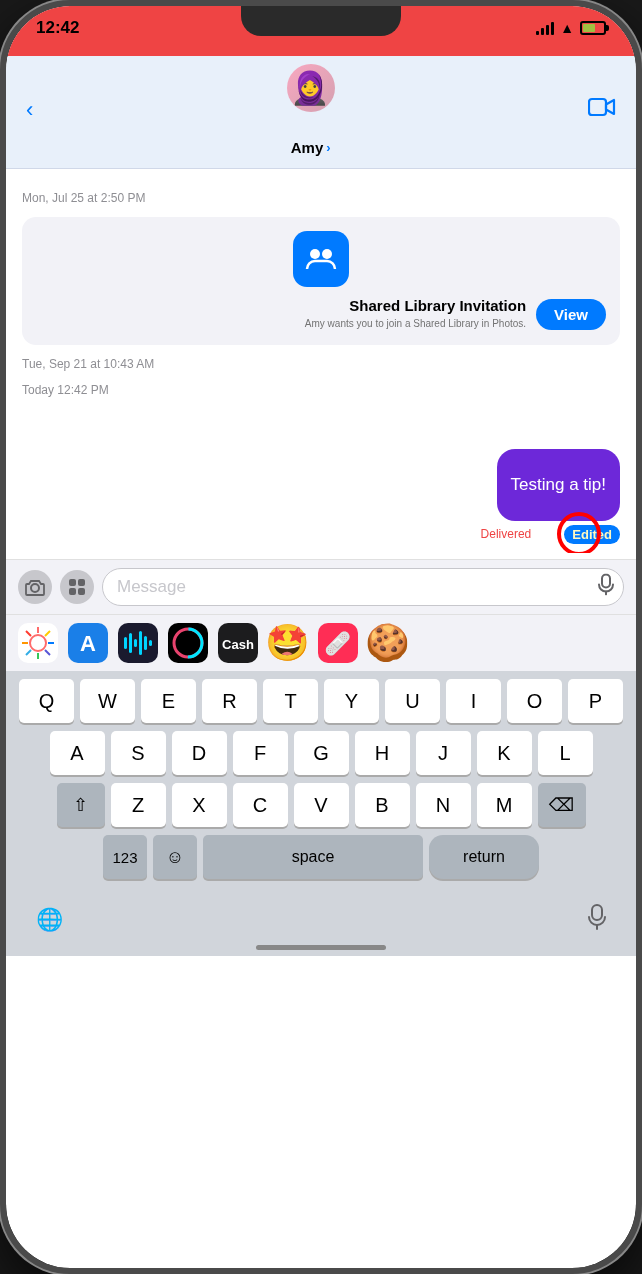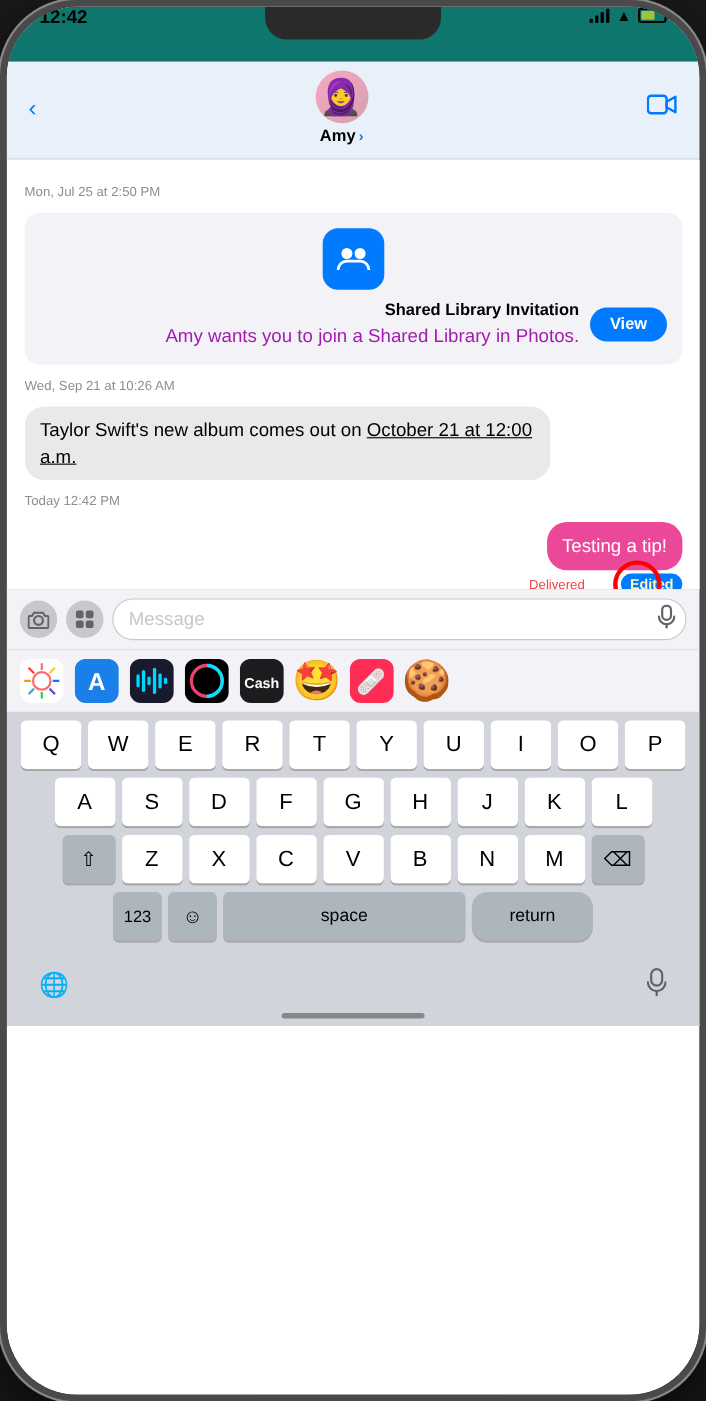--- a/index.html
+++ b/index.html
@@ -37,23 +37,23 @@
       transform: translateX(-50%);
       width: 160px;
       height: 30px;
       background: #2a2a2a;
       border-radius: 0 0 20px 20px;
       z-index: 100;
     }
     
     .status-bar {
       height: 50px;
-      background: #0f766e;
-      display: flex;
-      align-items: flex-start;
+      background: #ef4444;
+      display: flex;
+      align-items: center;
       padding: 0 30px 6px;
       justify-content: space-between;
       position: relative;
       z-index: 10;
     }
     .status-time {
       font-size: 17px;
       font-weight: 600;
       color: #000;
     }
@@ -141,20 +141,21 @@
       font-size: 32px;
       line-height: 1;
     }
     .contact-name {
       font-size: 15px;
       font-weight: 600;
       color: #000;
       display: flex;
       align-items: center;
       gap: 3px;
+      margin-top: 24px;
     }
     .contact-name .chevron {
       color: #007aff;
       font-size: 13px;
     }
     .video-btn {
       color: #007aff;
       font-size: 22px;
     }
     
@@ -208,22 +209,22 @@
       flex: 1;
       margin-right: 10px;
     }
     .shared-lib-title {
       font-size: 15px;
       font-weight: 700;
       color: #000;
       margin-bottom: 3px;
     }
     .shared-lib-desc {
-      font-size: 17px;
-      color: #a21caf;
+      font-size: 10px;
+      color: #737373;
       line-height: 1.4;
     }
     .view-btn {
       background: #007aff;
       color: white;
       border-radius: 16px;
       padding: 7px 18px;
       font-size: 15px;
       font-weight: 600;
       white-space: nowrap;
@@ -246,27 +247,28 @@
       padding: 10px 14px;
       max-width: 80%;
       font-size: 17px;
       color: #000;
       line-height: 1.4;
     }
     .bubble-left .underline {
       text-decoration: underline;
     }
     .bubble-right {
-      background: #ec4899;
+      background: #6d28d9;
       border-radius: 18px;
-      padding: 10px 14px;
+      padding: 24px 14px;
       max-width: 80%;
       font-size: 17px;
       color: #fff;
       line-height: 1.4;
+      margin-top: 40px;
     }
     .delivered-row {
       display: flex;
       justify-content: flex-end;
       align-items: center;
       margin-top: 2px;
       gap: 6px;
     }
     .delivered-text {
       font-size: 12px;
@@ -513,27 +515,22 @@
           </div>
           <div class="shared-lib-content">
             <div class="shared-lib-text">
               <div class="shared-lib-title">Shared Library Invitation</div>
               <div class="shared-lib-desc">Amy wants you to join a Shared Library in Photos.</div>
             </div>
             <div class="view-btn">View</div>
           </div>
         </div>
 
-        <div class="timestamp-center">Wed, Sep 21 at 10:26 AM</div>
-
-        <div class="bubble-row-left">
-          <div class="bubble-left">
-            Taylor Swift's new album comes out on <span class="underline">October 21 at 12:00 a.m.</span>
-          </div>
-        </div>
+        <div class="timestamp-center">Tue, Sep 21 at 10:43 AM</div>
+
 
         <div class="timestamp-center">Today 12:42 PM</div>
 
         <div class="bubble-row-right">
           <div class="bubble-right">Testing a tip!</div>
         </div>
 
         <div class="delivered-row">
           <span class="delivered-text">Delivered</span>
           <div style="position:relative; display:inline-block;">

